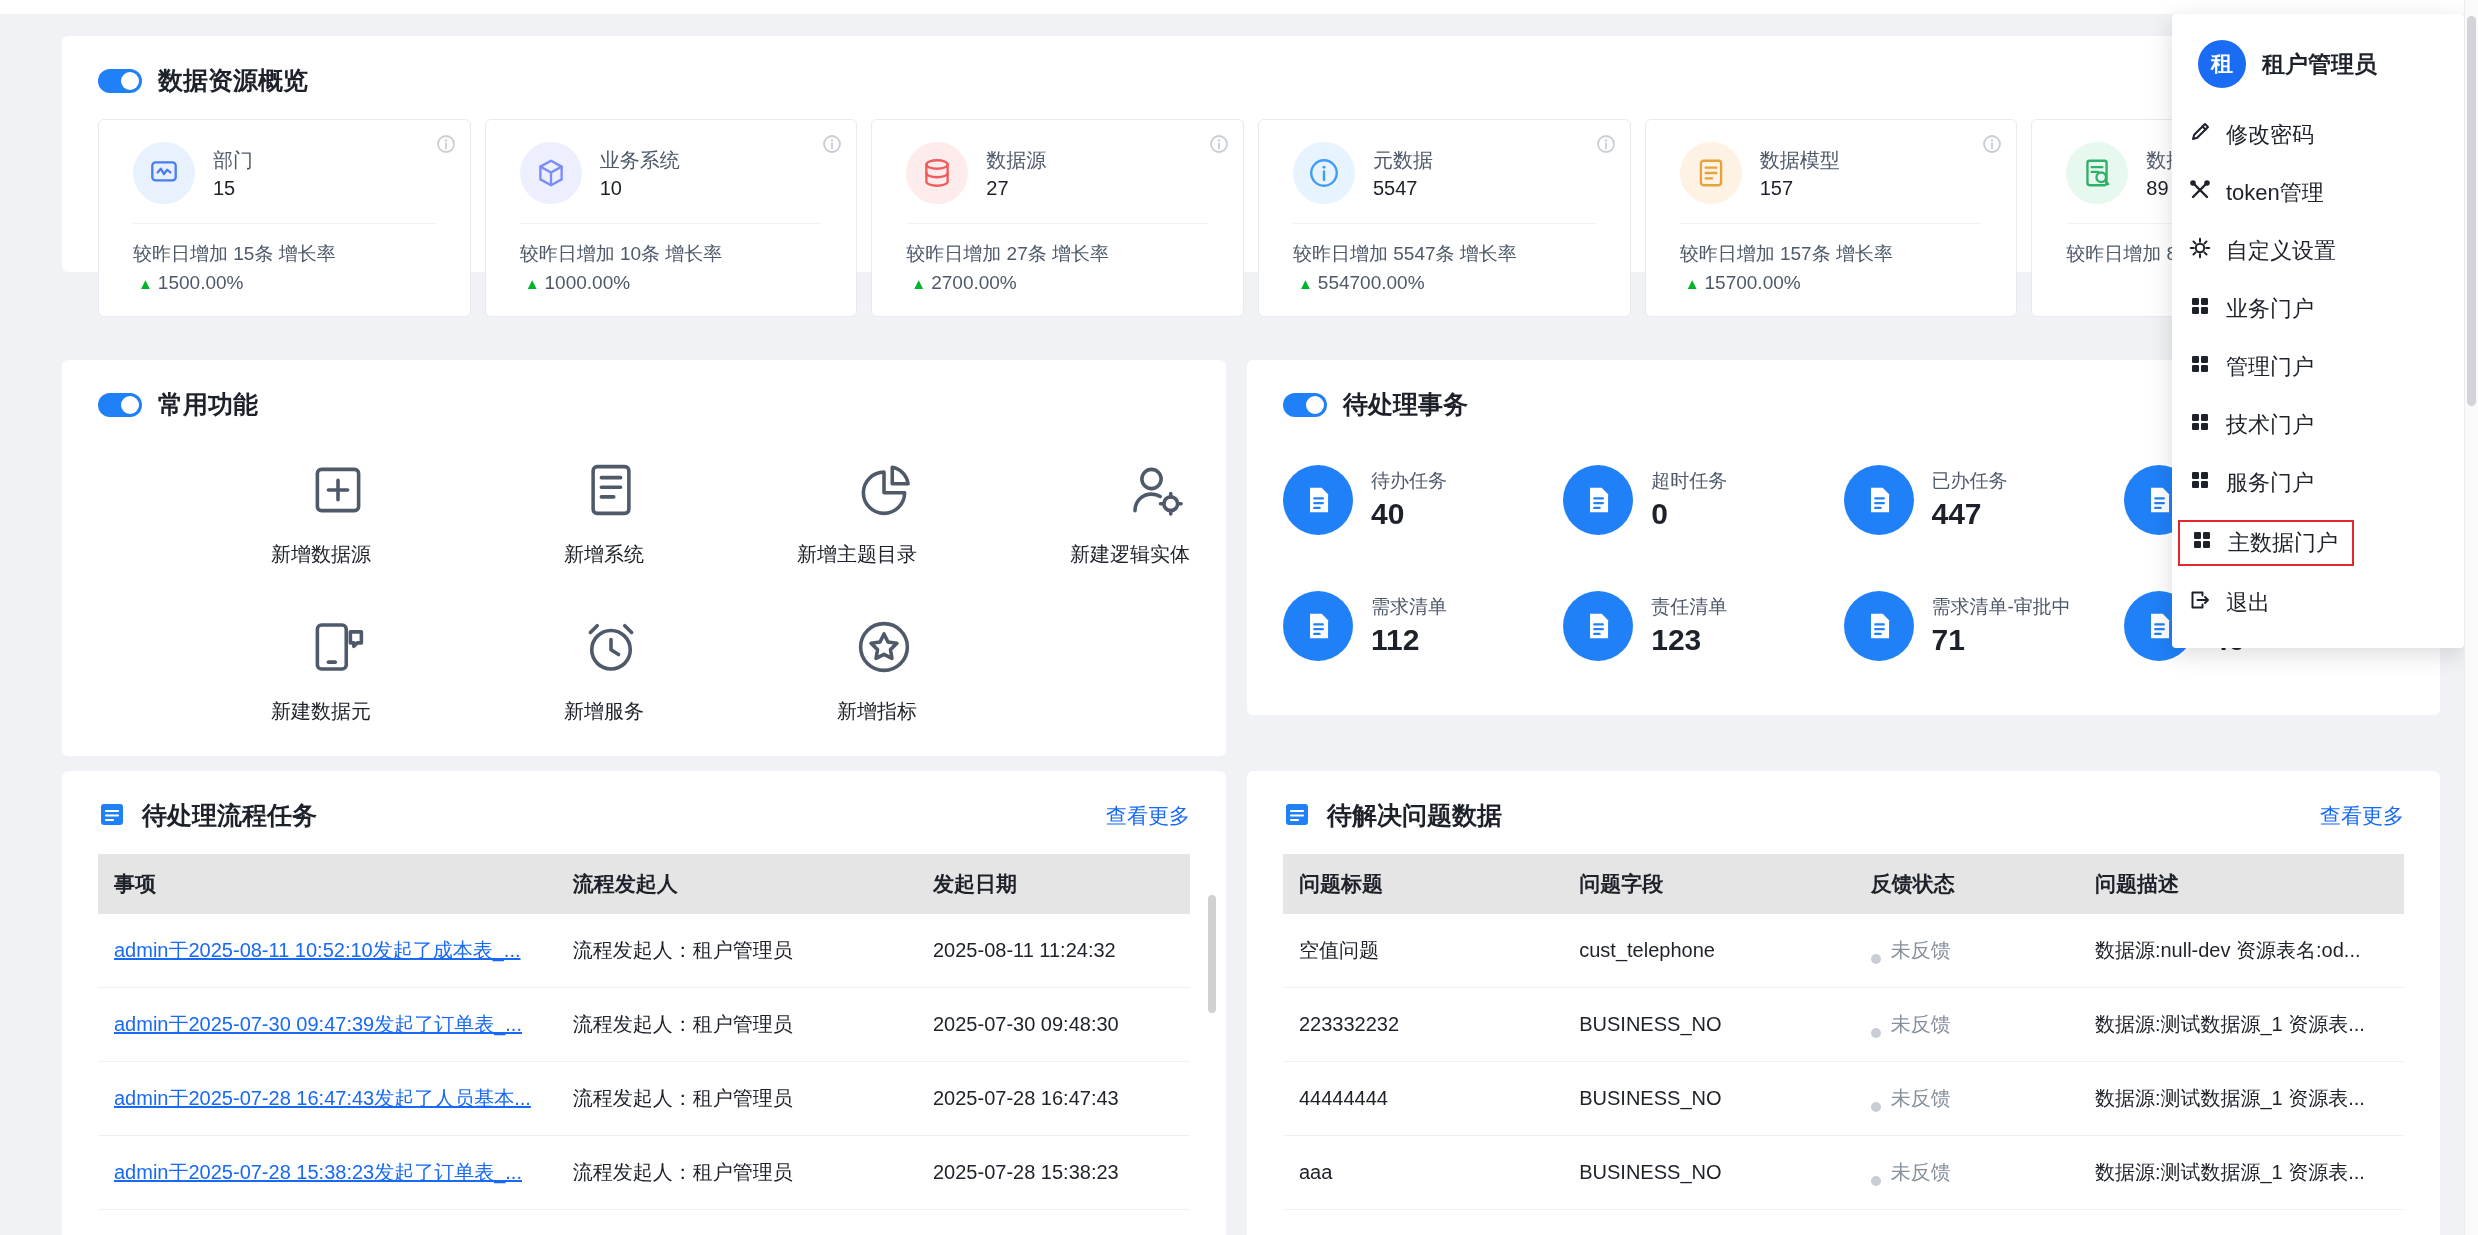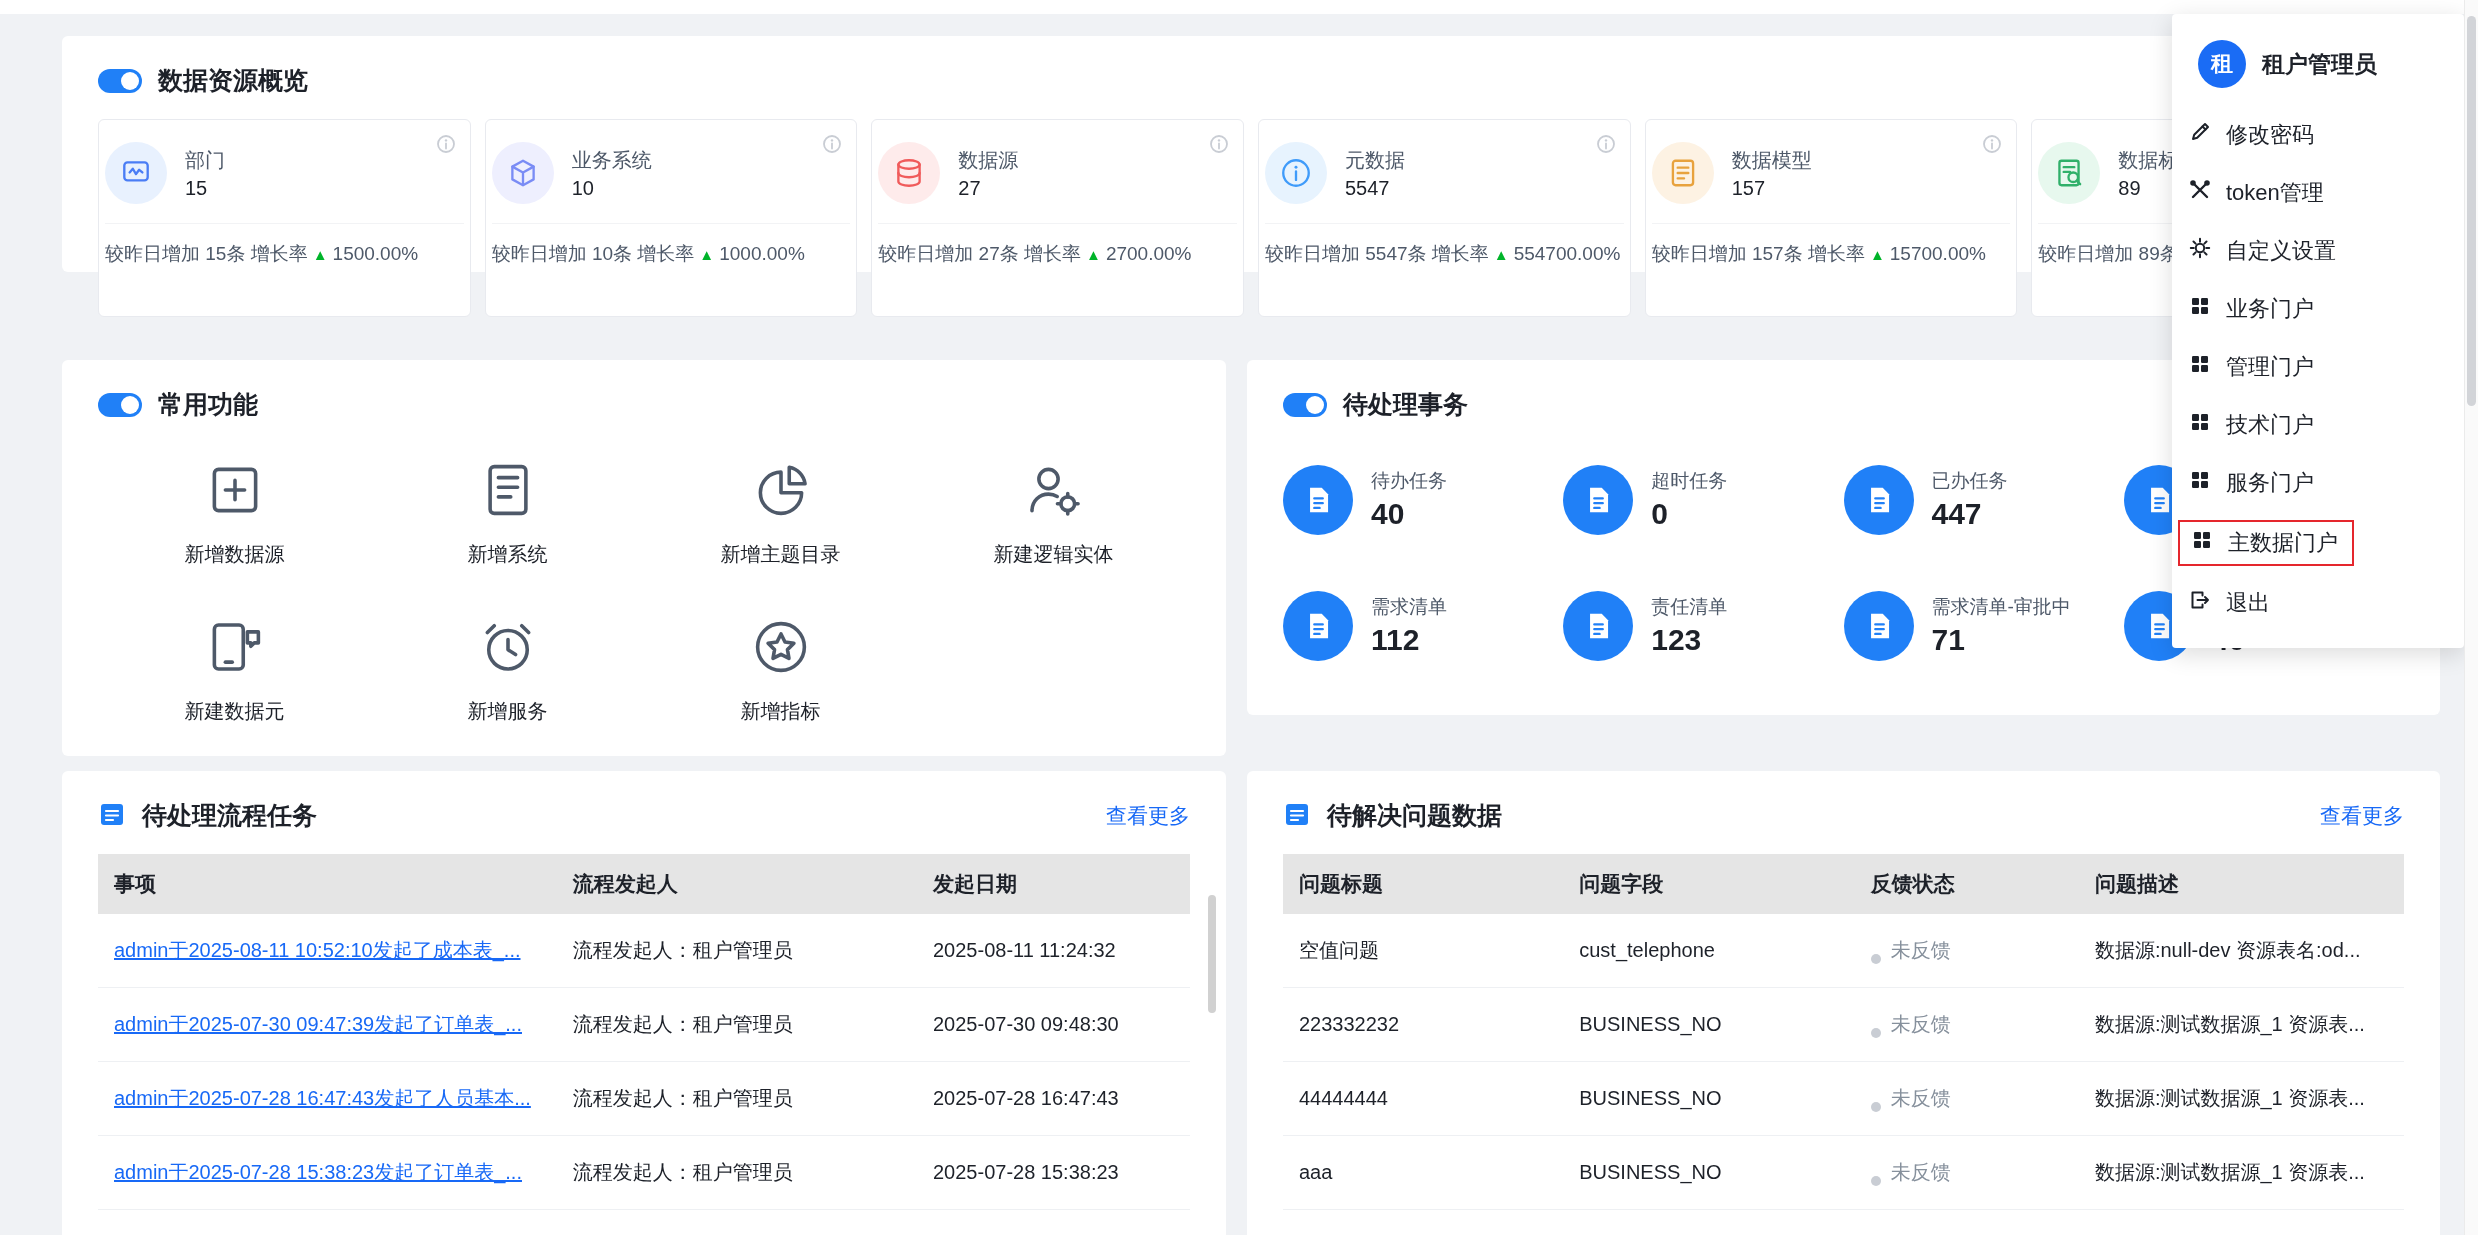--- a/index.html
+++ b/index.html
@@ -15,33 +15,33 @@
   .p-todos{left:1247px;top:360px;width:1193px;height:355px}
   .p-tasks{left:62px;top:771px;width:1164px;height:522px}
   .p-problems{left:1247px;top:771px;width:1193px;height:522px}
 
   .sec-head{display:flex;align-items:center;gap:16px}
   .sec-title{font-size:25px;font-weight:700;color:#1d2129}
   .switch{width:44px;height:24px;border-radius:13px;background:#2080f7;position:relative;cursor:pointer;flex:none}
   .switch::after{content:"";position:absolute;top:3px;right:3px;width:18px;height:18px;border-radius:50%;background:#fff}
 
   .cards{display:grid;grid-template-columns:repeat(6,1fr);gap:14px;margin-top:22px}
-  .card{border:1px solid #e8eaef;border-radius:6px;padding:22px 6px 0;position:relative;height:198px;background:#fff}
+  .card{border:1px solid #e8eaef;border-radius:6px;padding:22px 34px 0;position:relative;height:198px;background:#fff}
   .card-top{display:flex;align-items:center;gap:18px}
   .icon-circle{width:62px;height:62px;border-radius:50%;display:flex;align-items:center;justify-content:center;flex:none}
   .c1{background:#e8f1fe}.c2{background:#eeeffe}.c3{background:#feebeb}.c4{background:#e7f3fe}.c5{background:#fdf2e3}.c6{background:#e7f8ee}
   .card-label{font-size:20px;color:#4e5969}
   .card-value{font-size:20px;font-weight:400;margin-top:3px;color:#1d2129}
   .card-info{position:absolute;top:14px;right:14px;line-height:0}
   .card-foot{margin-top:19px;border-top:1px solid #f2f3f5;padding-top:15px;font-size:19px;color:#4e5969;line-height:1.55}
   .up{color:#00b42a;font-size:15px;margin:0 5px}
   .pct{color:#4e5969}
 
   .func-grid{display:grid;grid-template-columns:repeat(4,1fr);margin-top:36px;row-gap:46px}
-  .func{display:flex;flex-direction:column;align-items:center;cursor:pointer}
+  .func{display:flex;flex-direction:column;align-items:flex-end;cursor:pointer}
   .func-label{margin-top:14px;font-size:20px;color:#1d2129}
 
   .todo-grid{display:grid;grid-template-columns:repeat(4,1fr);margin-top:44px;row-gap:56px}
   .todo{display:flex;align-items:center;gap:18px}
   .todo-ic{width:70px;height:70px;border-radius:50%;background:#2080f7;display:flex;align-items:center;justify-content:center;flex:none}
   .todo-txt{min-width:0}
   .todo-label{font-size:19px;color:#4e5969;max-width:180px;line-height:1.3}
   .todo-value{font-size:30px;font-weight:700;margin-top:3px;color:#1d2129}
 
   .more{margin-left:auto;color:#1869f6;font-size:21px;cursor:pointer;text-decoration:none}

